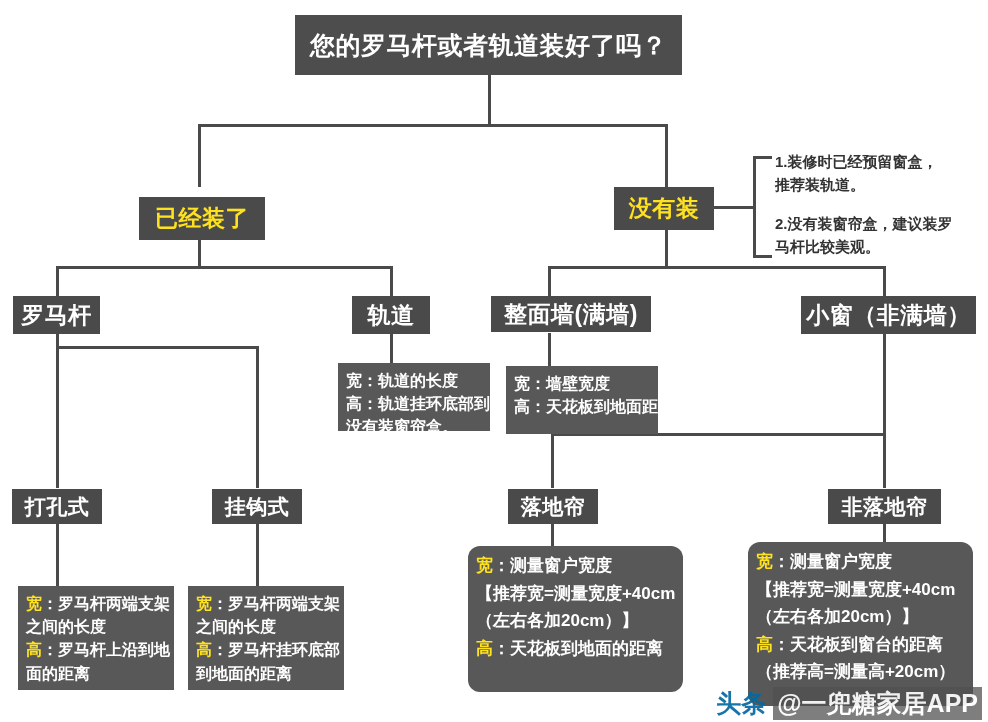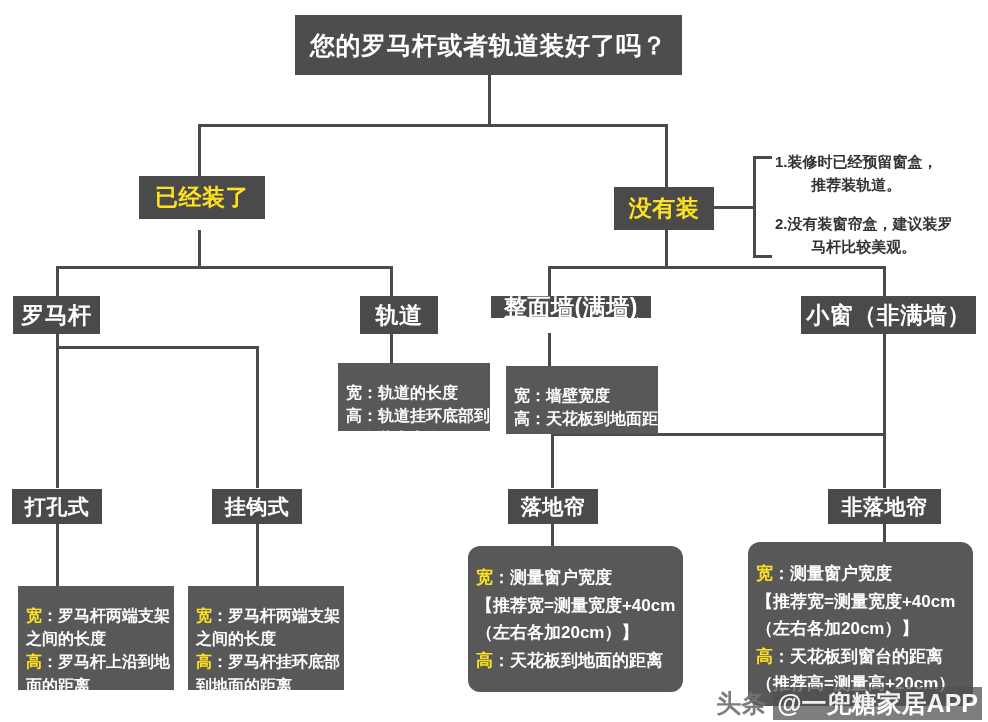--- a/index.html
+++ b/index.html
@@ -71,59 +71,58 @@
   }
 
   
   .info {
     position: absolute;
     background: #585858;
     color: #ffffff;
     box-sizing: border-box;
     font-size: 16px;
     line-height: 1.45;
-    padding: 18px 8px;
+    padding: 6px 8px;
     font-weight: bold;
     overflow: hidden;
   }
   .info.big {
     font-size: 17px;
     line-height: 1.62;
     border-radius: 12px;
   }
   .info .row { white-space: nowrap; }
   .kw-y { color: #ffe21f; }
   .kw-w { color: #ffffff; }
 
   
   .annot {
     position: absolute;
     color: #333333;
     font-size: 15px;
     line-height: 1.55;
     font-weight: bold;
     white-space: nowrap;
-    text-align: center;
   }
 
   
   #watermark {
     position: absolute;
     right: 6px;
     bottom: 2px;
     display: flex;
     align-items: center;
     gap: 7px;
     font-size: 25px;
     font-weight: bold;
     color: #ffffff;
     opacity: 0.92;
   }
   #watermark .wm-brand {
-    color: #737373;
+    color: #0369a1;
     -webkit-text-stroke: 0px;
   }
   #watermark .wm-handle {
     background: rgba(80,80,80,0.80);
     padding: 0 4px;
     color: #ffffff;
   }
 </style>
 </head>
 <body>
@@ -165,37 +164,37 @@
   <div class="line v" style="left:551px; top:524px; height:22px;"></div>
   <div class="line v" style="left:883px; top:524px; height:18px;"></div>
 
   <div class="line h" style="left:713px; top:206px; width:42px;"></div>
   <div class="bracket" style="left:753px; top:156px; width:16px; height:96px;"></div>
 
   <div class="node root" style="left:295px; top:15px; width:387px; height:60px;">
     <span>您的罗马杆或者轨道装好了吗？</span>
   </div>
 
-  <div class="node decision" style="left:139px; top:176px; width:126px; height:43px;">
+  <div class="node decision" style="left:139px; top:197px; width:126px; height:43px;">
     <span>已经装了</span>
   </div>
 
   <div class="node decision" style="left:614px; top:187px; width:100px; height:43px;">
     <span>没有装</span>
   </div>
 
   <div class="node kind" style="left:13px; top:296px; width:87px; height:38px;">
     <span>罗马杆</span>
   </div>
 
-  <div class="node kind" style="left:360px; top:296px; width:78px; height:38px;">
+  <div class="node kind" style="left:352px; top:296px; width:78px; height:38px;">
     <span>轨道</span>
   </div>
 
-  <div class="node kind" style="left:491px; top:296px; width:160px; height:22px;text-decoration:underline;">
+  <div class="node kind" style="left:491px; top:296px; width:160px; height:36px;">
     <span>整面墙(满墙)</span>
   </div>
 
   <div class="node kind" style="left:801px; top:296px; width:175px; height:38px;">
     <span>小窗（非满墙）</span>
   </div>
 
   <div class="node leaf" style="left:12px; top:489px; width:90px; height:35px;font-family:Liberation Serif, serif;">
     <span>打孔式</span>
   </div>

